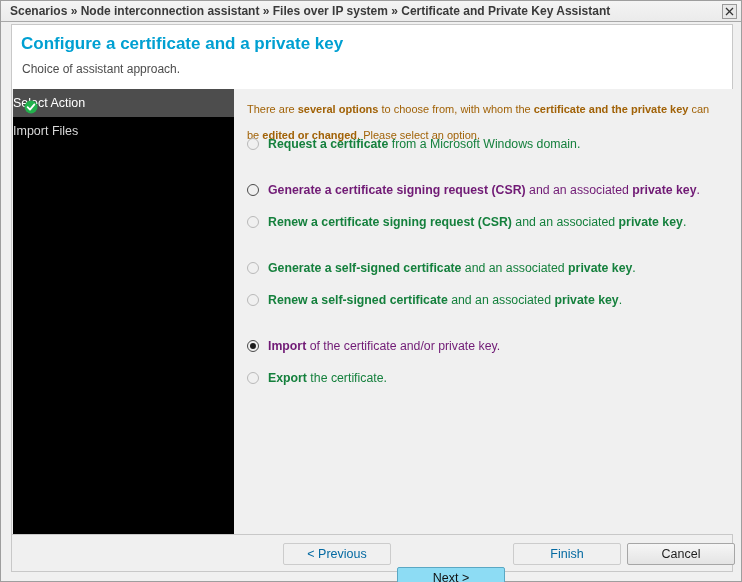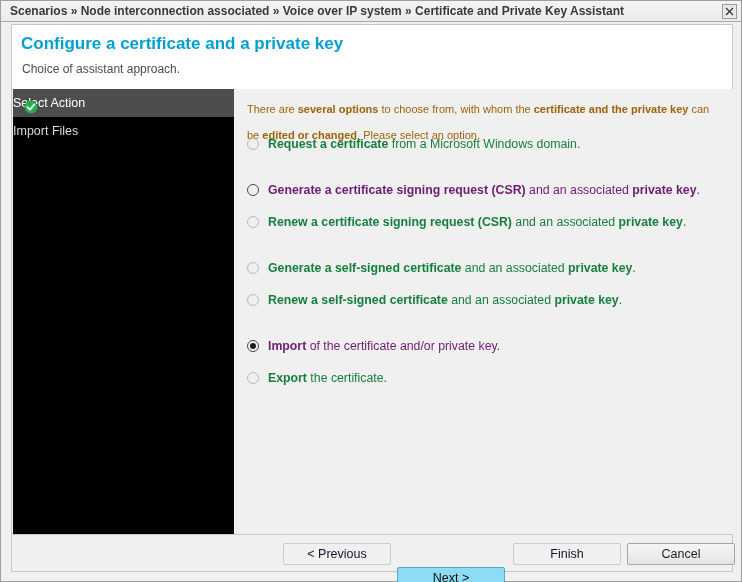--- a/index.html
+++ b/index.html
@@ -215,42 +215,42 @@
     line-height: 20px;
     border: 1px solid #a6a6a6;
     border-radius: 2px;
     background: linear-gradient(to bottom, #f6f6f6 0%, #e4e4e4 100%);
     color: #1e1e1e;
     box-sizing: border-box;
     cursor: pointer;
     white-space: nowrap;
   }
   .btn.disabled {
-    color: #0f172a;
+    color: #0369a1;
     background: #f0f0f0;
     border-color: #cccccc;
     cursor: default;
   }
   .btn.primary {
     background: #8ddcf4;
     border: 1px solid #5aa8c4;
     color: #111111;
   }
   #btn-previous { left: 271px; }
   #btn-next     { left: 385px; margin-top: 24px; }
   #btn-finish   { left: 501px; }
   #btn-cancel   { left: 615px; }
 </style>
 </head>
 <body>
 
 <div class="window">
 
   <div class="titlebar">
-    <div class="breadcrumb">Scenarios » Node interconnection associated » Voice over IP system » Certificate and Private Key Assistant</div>
+    <div class="breadcrumb">Scenarios » Node interconnection assistant » Files over IP system » Certificate and Private Key Assistant</div>
     <div class="close-btn" title="Close">
       <svg width="9" height="9" viewBox="0 0 9 9">
         <line x1="1" y1="1" x2="8" y2="8" stroke="#333" stroke-width="1.3"></line>
         <line x1="8" y1="1" x2="1" y2="8" stroke="#333" stroke-width="1.3"></line>
       </svg>
     </div>
   </div>
 
   <div class="header">
     <h1>Configure a certificate and a private key</h1>

